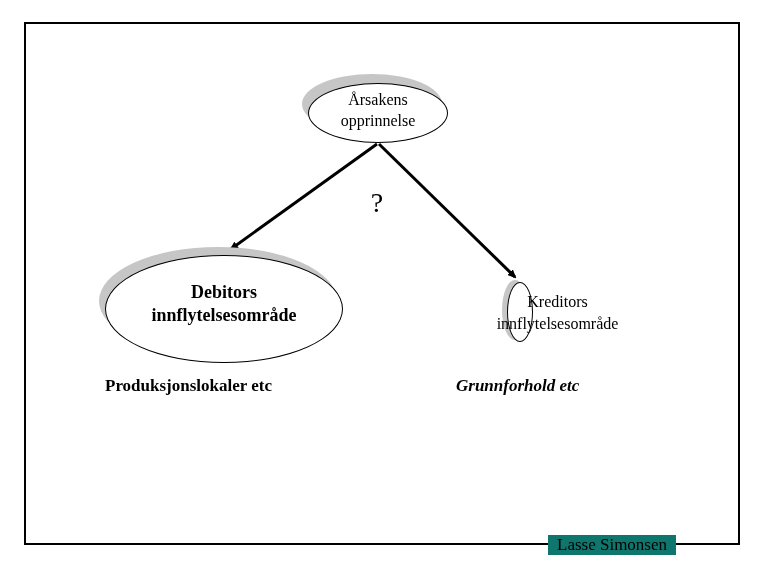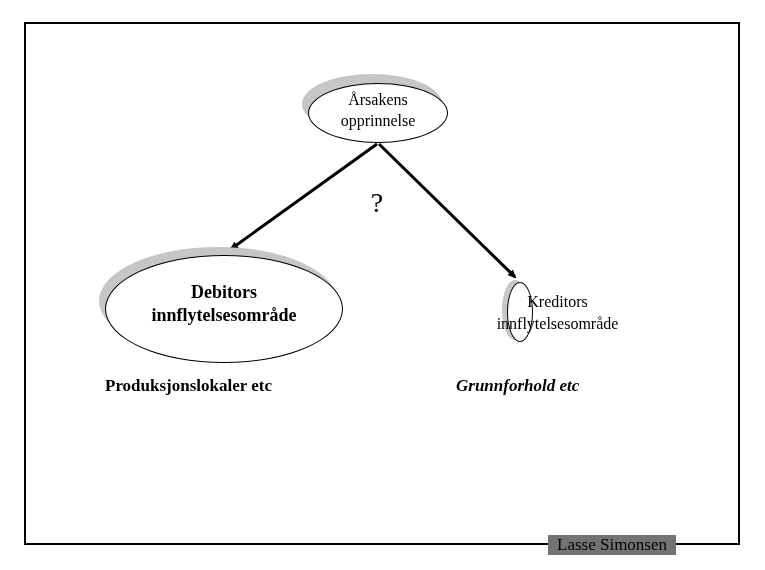--- a/index.html
+++ b/index.html
@@ -102,21 +102,21 @@
     line-height: 21px;
     font-weight: bold;
     white-space: nowrap;
   }
   .caption-left { left: 105px; }
   .caption-right { left: 456px; font-style: italic; }
   .footer-label {
     position: absolute;
     left: 548px;
     top: 535px;
-    background: #737373;
+    background: #0f766e;
     padding: 0 9px;
     font-size: 17px;
     line-height: 20px;
     white-space: nowrap;
   }
   svg.connectors {
     position: absolute;
     left: 0;
     top: 0;
     width: 765px;

